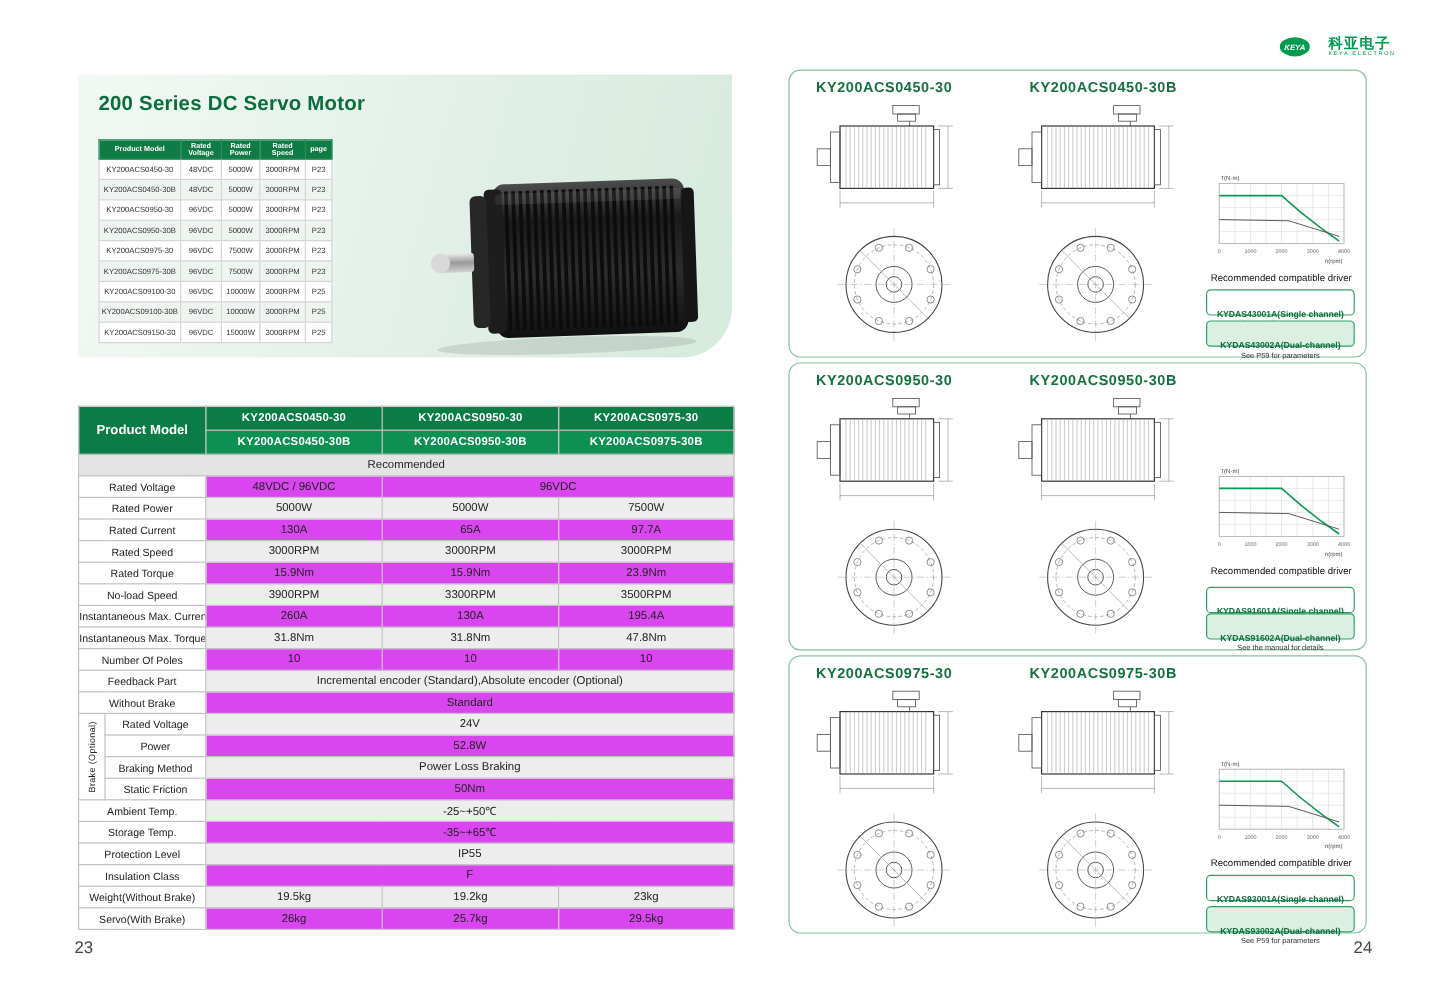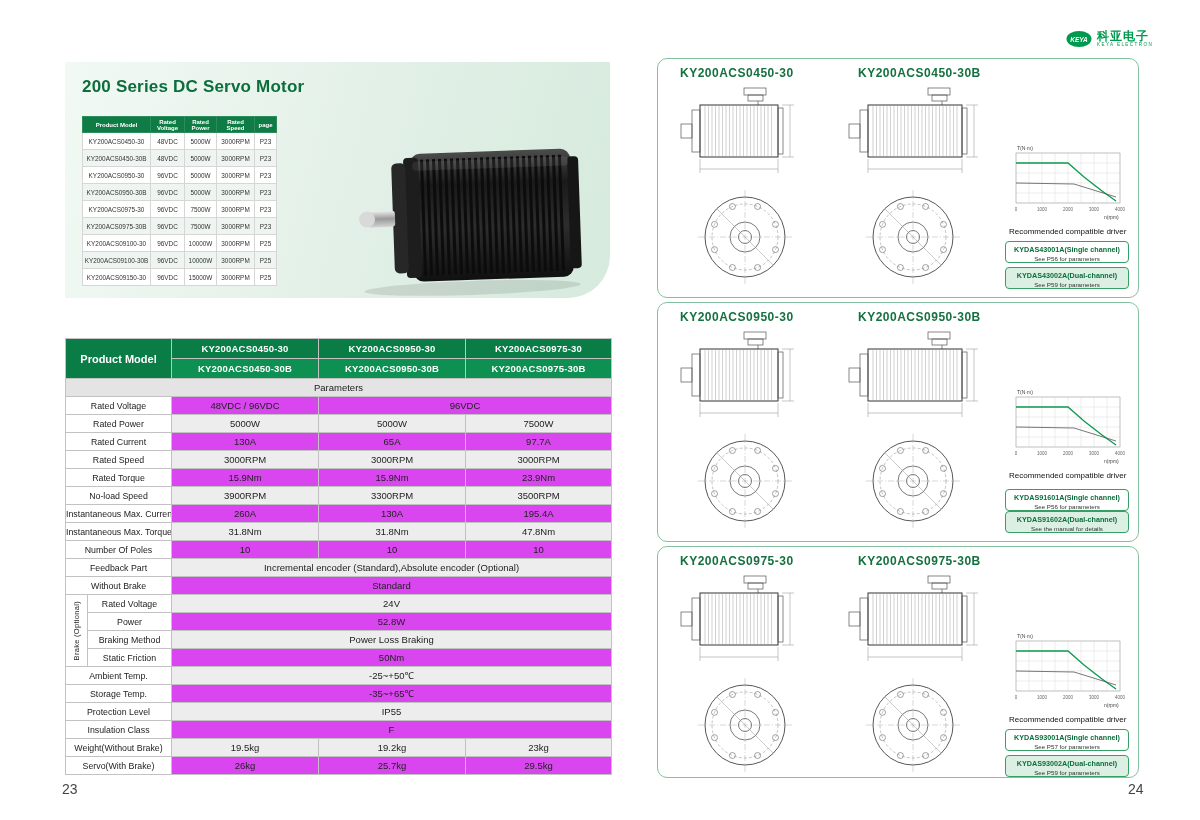--- a/index.html
+++ b/index.html
@@ -37,39 +37,39 @@
   .spec-table tr.w td.val{background:#d946ef}
   .spec-table td.vcell{background:#fff}
   .vtext{writing-mode:vertical-rl;transform:rotate(180deg);font-size:7.5px;
     color:#222;margin:0 auto;letter-spacing:.3px}
 
   .pageno{position:absolute;font-size:14px;color:#444}
   .pageno.l{left:62px;top:781px}
   .pageno.r{left:1128px;top:781px}
 
   
-  .logo{position:absolute;left:1066px;top:30px;display:flex;align-items:center;gap:4px}
+  .logo{position:absolute;left:1066px;top:30px;display:flex;align-items:center;gap:14px}
   .logo .cn{font-size:12px;font-weight:bold;color:#009a4e;letter-spacing:1px;line-height:12px}
   .logo .en{font-size:4.6px;color:#009a4e;letter-spacing:1.4px;line-height:6px}
 
   .panel{position:absolute;left:657px;width:482px;background:#fff;
     border:1px solid #85c19e;border-radius:10px}
   .panel .ptA{position:absolute;left:22px;top:7px;font-size:12px;font-weight:bold;
     color:#15713f;letter-spacing:.5px}
   .panel .ptB{position:absolute;left:200px;top:7px;font-size:12px;font-weight:bold;
     color:#15713f;letter-spacing:.5px}
   .panel .dA{position:absolute;left:12px;top:26px}
   .panel .dB{position:absolute;left:180px;top:26px}
   .panel .chart{position:absolute;left:346px;top:84px}
   .panel .rec{position:absolute;left:351px;top:168px;font-size:8px;font-weight:normal;
     color:#111;white-space:nowrap}
   .panel .drv{position:absolute;left:347px;width:124px;height:22px;
     border:1px solid #35a066;border-radius:4px;background:#fff;text-align:center;cursor:pointer}
   .panel .drv.alt{background:#dcefe3}
-  .panel .drv .n{font-size:7.2px;font-weight:bold;color:#0b6e3c;margin-top:3px;white-space:nowrap}
+  .panel .drv .n{font-size:7.2px;font-weight:bold;color:#0b6e3c;margin-top:15px;white-space:nowrap}
   .panel .drv .o{font-size:6.2px;color:#333;margin-top:1px;white-space:nowrap}
 </style>
 </head>
 <body>
 
 <div class="hero">
   <h1>200 Series DC Servo Motor</h1>
   <table class="model-table">
       <colgroup>
         <col style="width:68px">
@@ -217,21 +217,21 @@
         <th class="colA">KY200ACS0450-30</th>
         <th class="colA">KY200ACS0950-30</th>
         <th class="colA">KY200ACS0975-30</th>
       </tr>
       <tr>
         <th class="colB">KY200ACS0450-30B</th>
         <th class="colB">KY200ACS0950-30B</th>
         <th class="colB">KY200ACS0975-30B</th>
       </tr>
       <tr class="g">
-        <td class="sec" colspan="5">Parameters</td>
+        <td class="sec" colspan="5">Recommended</td>
       </tr>
       <tr class="w">
         <td class="lbl" colspan="2">Rated Voltage</td>
         <td class="val">48VDC / 96VDC</td>
         <td class="val" colspan="2">96VDC</td>
       </tr>
       <tr class="g">
         <td class="lbl" colspan="2">Rated Power</td>
         <td class="val">5000W</td>
         <td class="val">5000W</td>

